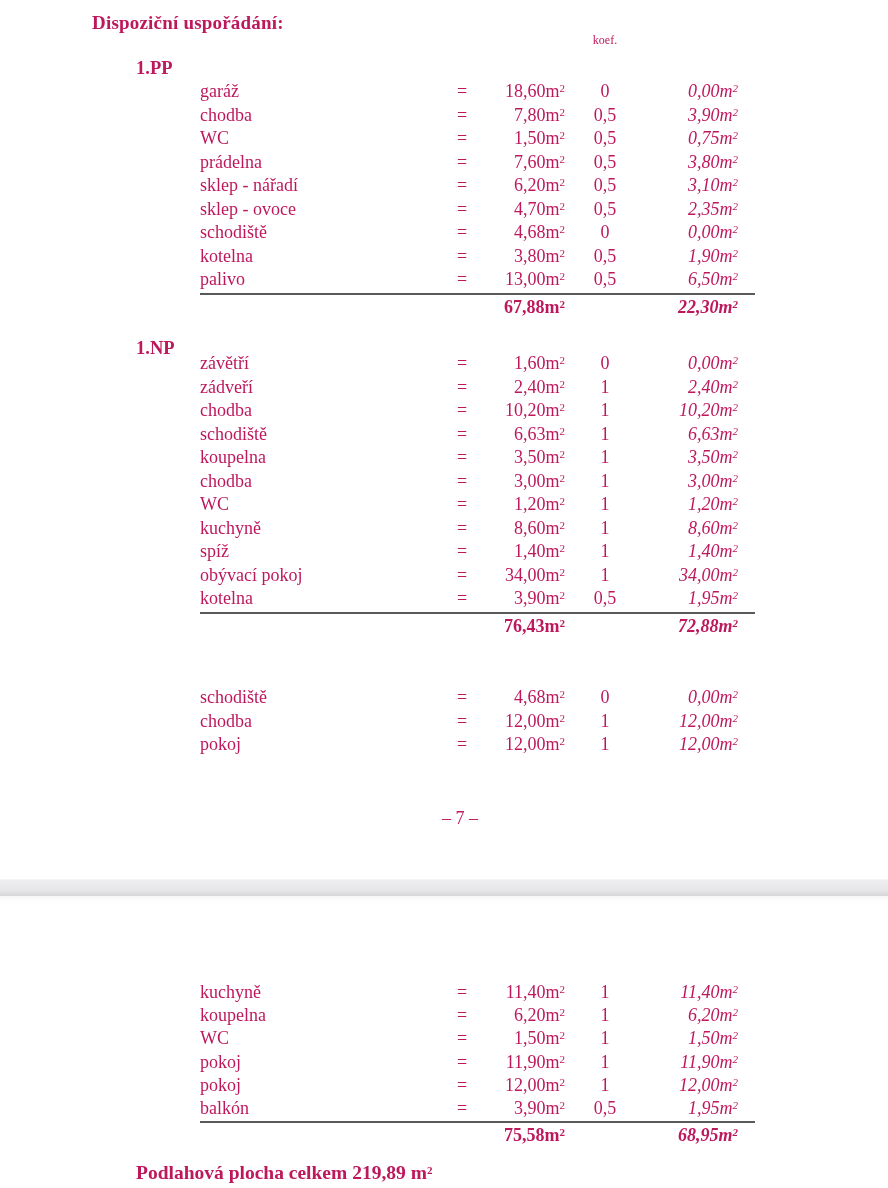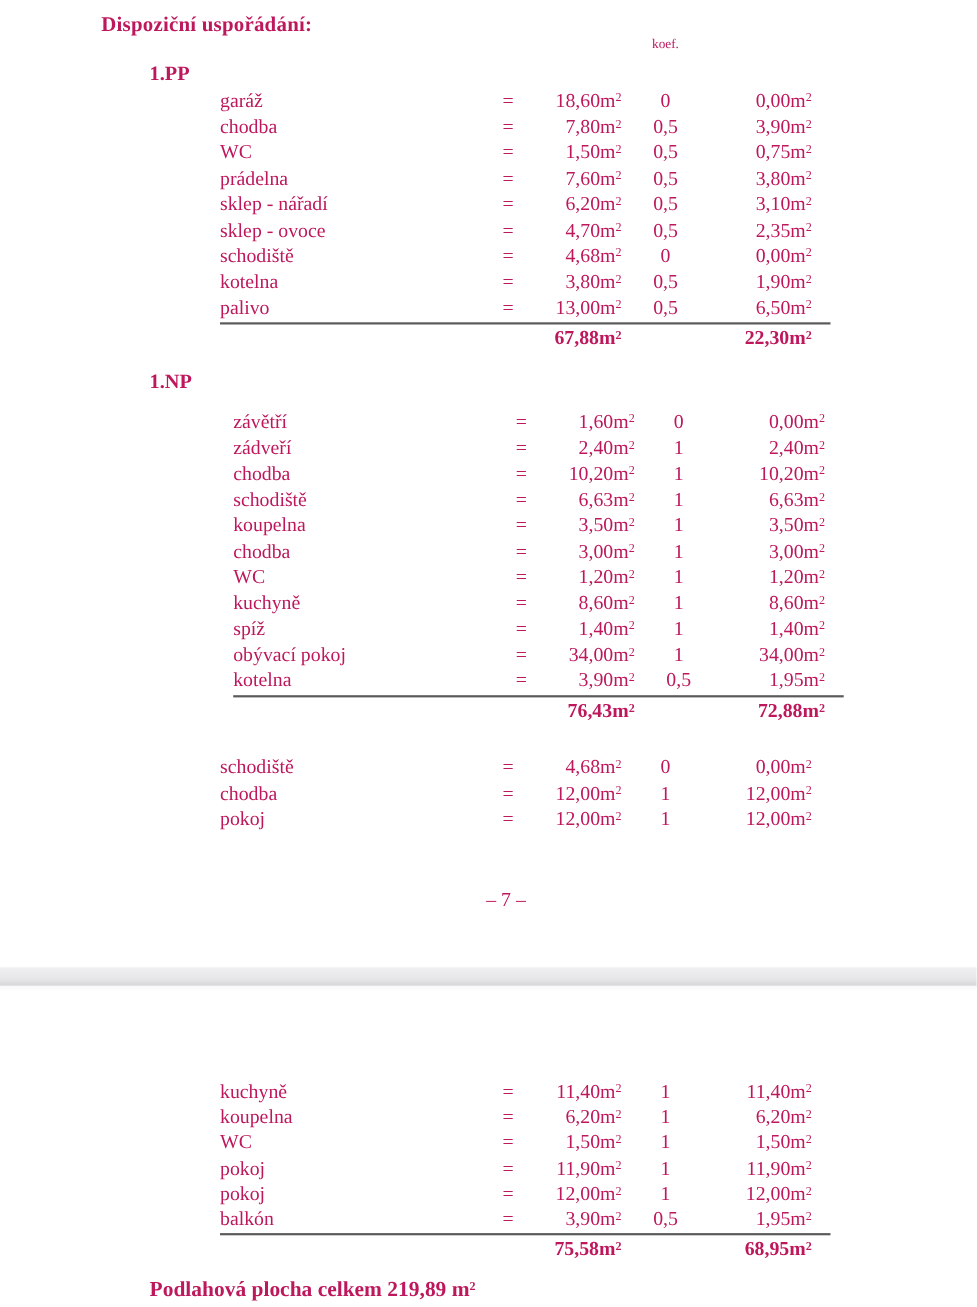--- a/index.html
+++ b/index.html
@@ -7,30 +7,30 @@
     position:relative;width:888px;height:1188px;background:#ffffff;overflow:hidden;
     font-family:"Liberation Serif", "DejaVu Serif", serif;color:#be185d;
   }
   .doc-heading{position:absolute;top:12px;left:92px;font-size:19px;font-weight:bold;letter-spacing:.2px;}
   .koef-header{position:absolute;top:33px;left:565px;width:80px;text-align:center;font-size:12px;}
   .section-label{position:absolute;left:90px;font-size:18.5px;font-weight:bold;margin-left:46px;}
   .label-pp{top:58px;}
   .label-np{top:338px;}
   .sec{position:absolute;left:200px;width:538px;}
   .sec-pp{top:80px;}
-  .sec-np{top:372px;margin-left:12px;}
+  .sec-np{top:352px;}
   .sec-extra{top:686px;}
   .sec-p2{top:981px;}
   .row{display:grid;grid-template-columns:252px 20px 93px 80px 93px;height:23.5px;line-height:23.5px;font-size:18px;}
   .sec-p2 .row{height:23.2px;line-height:23.2px;}
   .c-name{text-align:left;white-space:nowrap;}
   .c-eq{text-align:center;}
   .c-area{text-align:right;white-space:nowrap;}
   .c-koef{text-align:center;}
-  .c-res{text-align:right;white-space:nowrap;}
+  .c-res{text-align:right;white-space:nowrap;font-style:italic;}
   sup{font-size:11px;line-height:0;vertical-align:5px;}
   .totline{width:555px;height:0;border-top:2px solid #5a5a5a;margin-top:1px;}
   .row.totals{margin-top:1px;}
   .row.totals .c-area,.row.totals .c-res{font-weight:bold;}
   .page-number{position:absolute;top:808px;left:0;width:920px;text-align:center;font-size:18px;}
   .page-gap{
     position:absolute;top:879px;left:0;width:888px;height:17px;
     background:linear-gradient(180deg,#efeff1 0%,#e6e6e8 60%,#d3d3d6 100%);
     border-top:1px solid #f4f4f4;
   }

